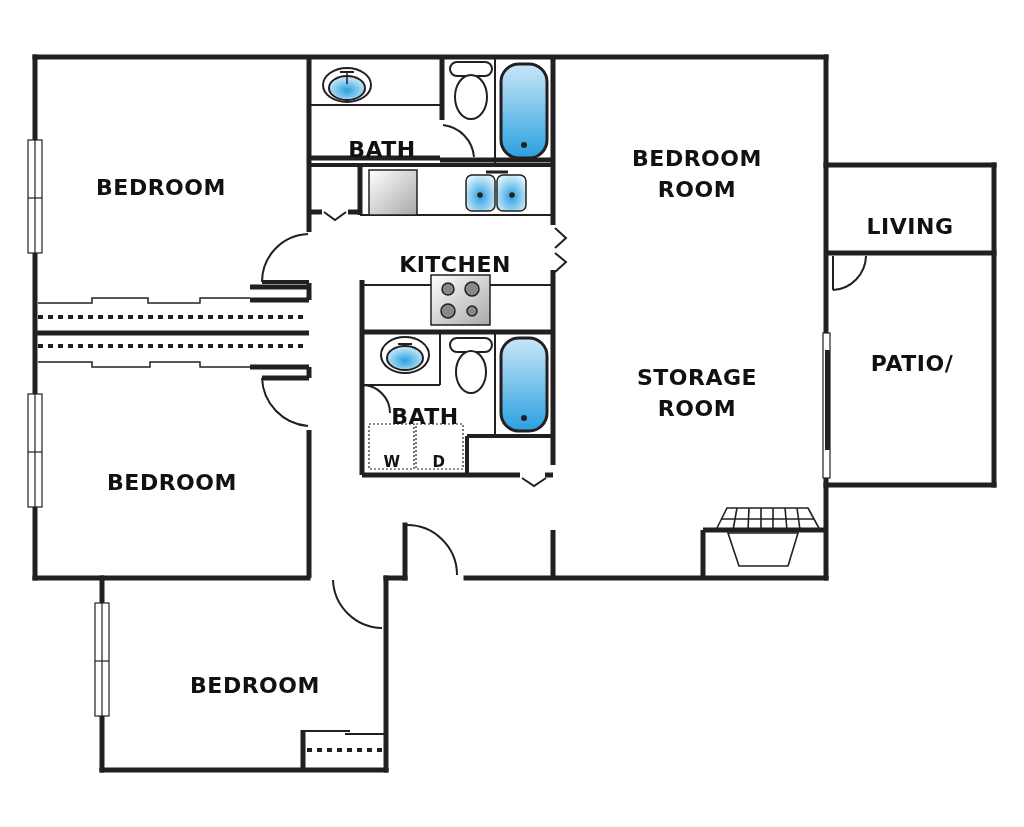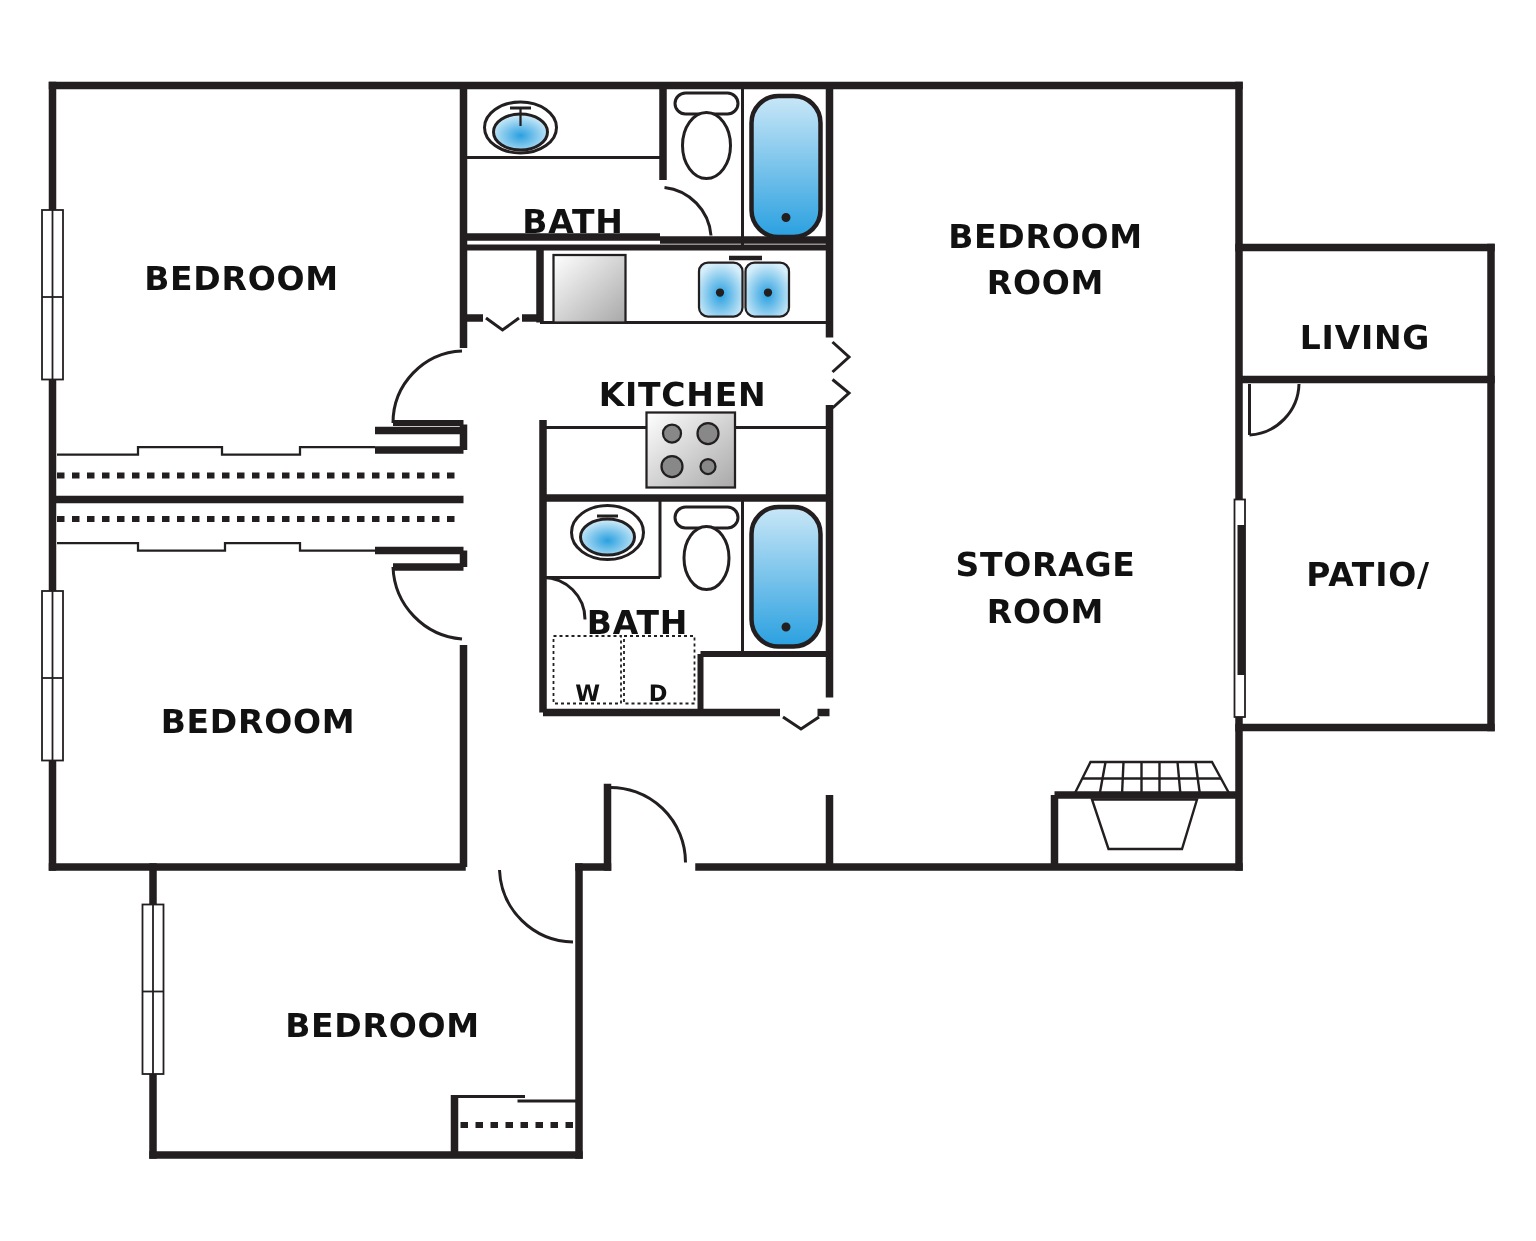--- a/index.html
+++ b/index.html
@@ -238,21 +238,21 @@
   <span>BEDROOM</span>
   <span>ROOM</span>
 </div>
 <div class="lbl" style="left:697px; top:378px;">
   <span>STORAGE</span>
   <span>ROOM</span>
 </div>
 <div class="lbl" style="left:910px; top:211px;">
   <span>LIVING</span>
 </div>
-<div class="lbl" style="left:912px; top:369px;">
+<div class="lbl" style="left:912px; top:348px;">
   <span>PATIO/</span>
 </div>
 <div class="lbl small" style="left:392px; top:447px;">
   <span>W</span>
 </div>
 <div class="lbl small" style="left:439px; top:447px;">
   <span>D</span>
 </div>
 
 </body></html>

